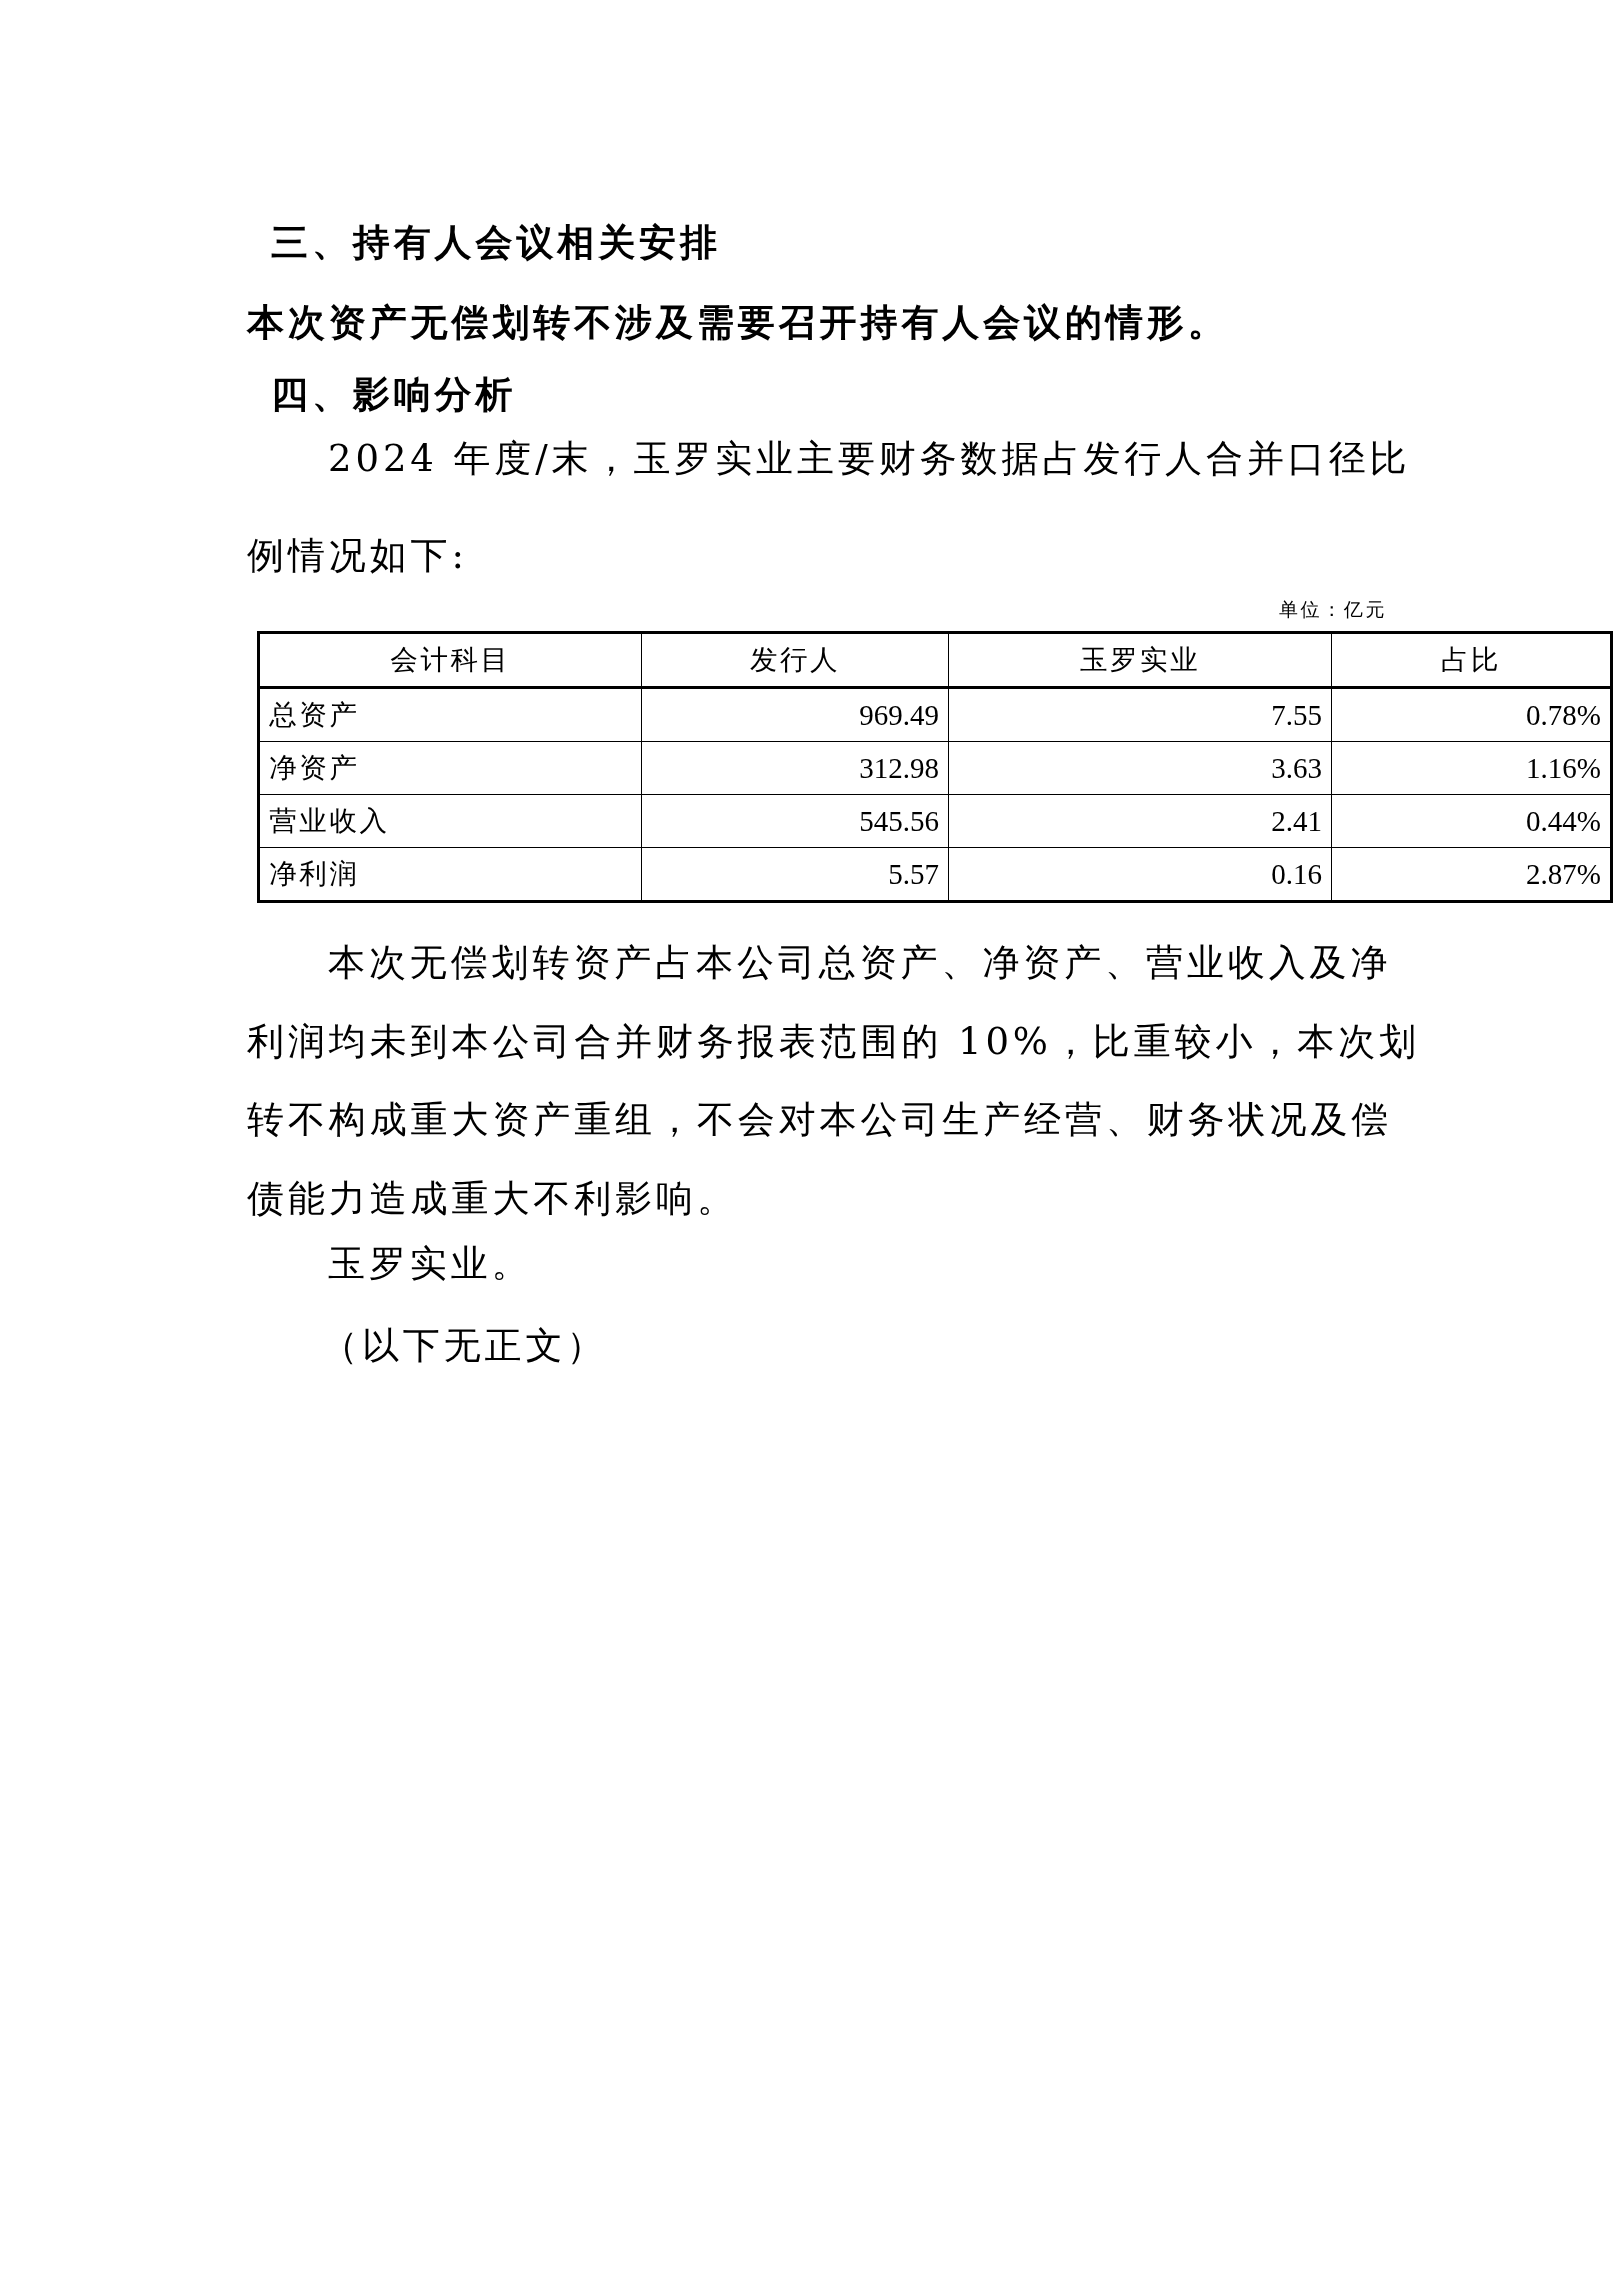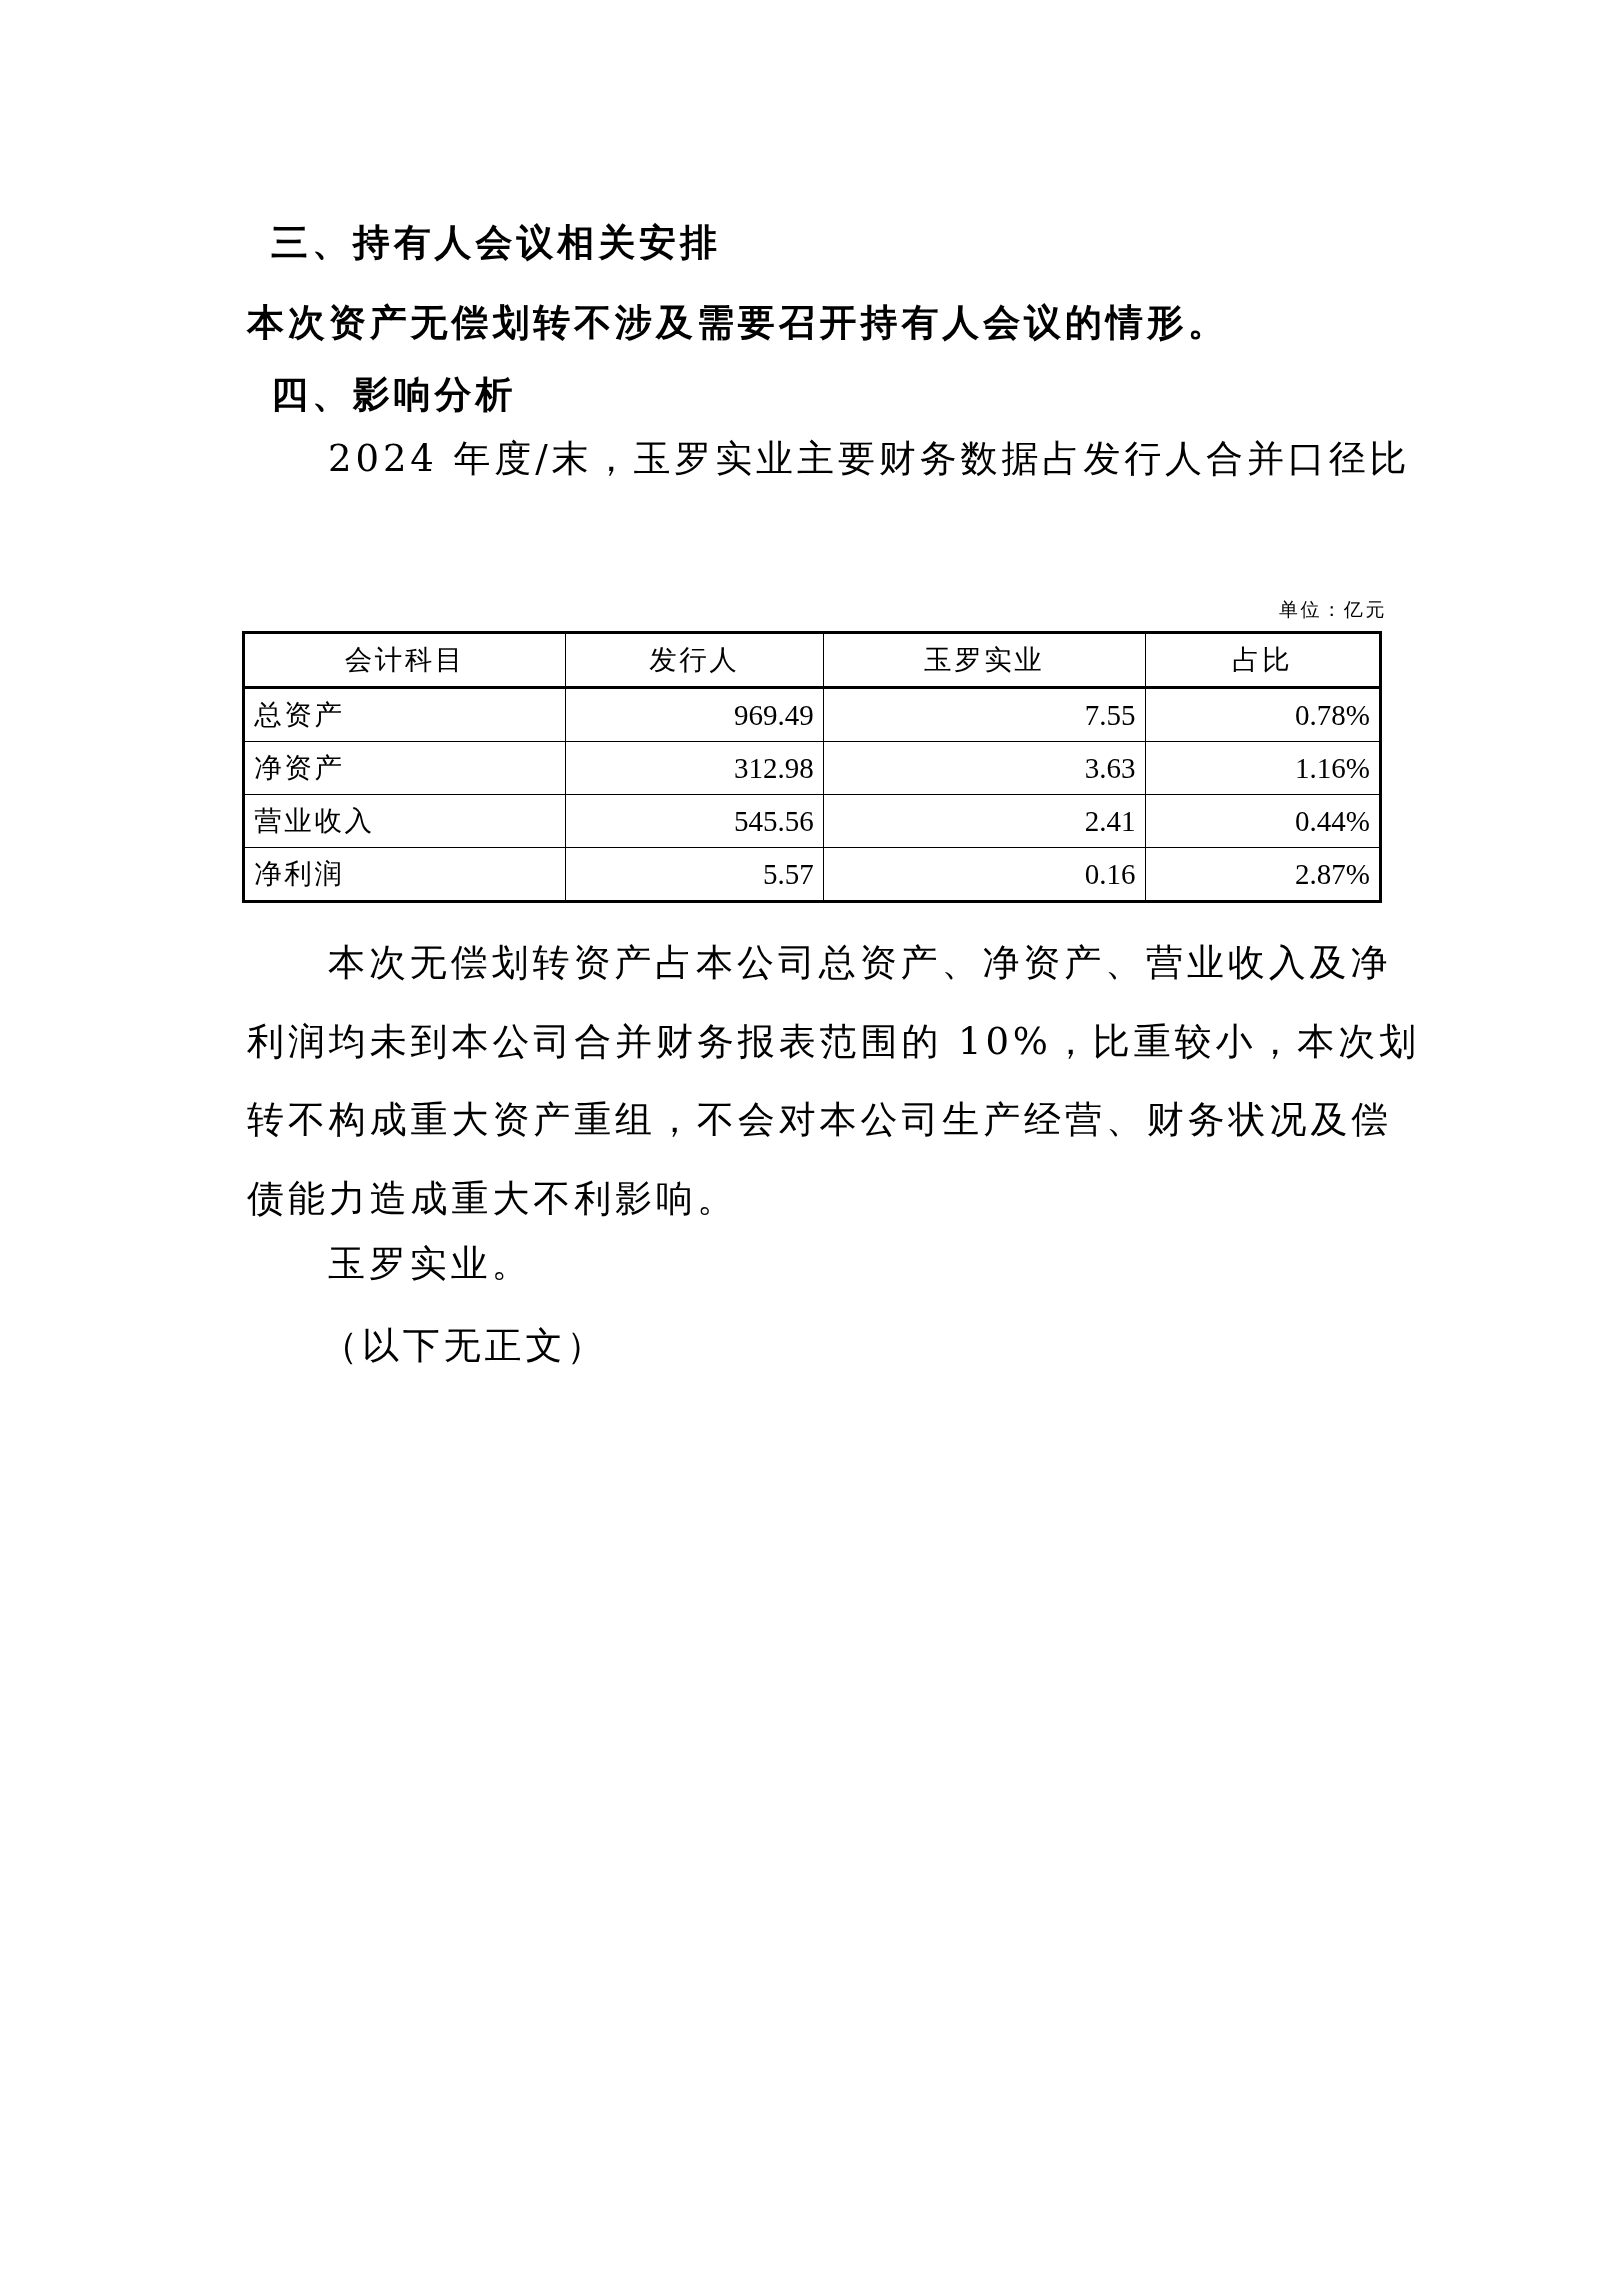--- a/index.html
+++ b/index.html
@@ -15,21 +15,21 @@
       letter-spacing: 3.9px;
     }
     .heading { font-weight: bold; font-family: Liberation Serif, serif; margin-left: 24px; }
     .indent { padding-left: 81px; box-sizing: border-box; }
     .justify { text-align: justify; text-align-last: justify; }
     .unit {
       position: absolute; right: 236px; top: 594px;
       font-size: 19px; line-height: 31px; letter-spacing: 2.6px;
     }
     table.fin {
-      position: absolute; left: 242px; top: 631px; width: 1140px;
+      position: absolute; left: 257px; top: 631px; width: 1356px;
       border-collapse: collapse; border: 3.9px solid #000;
       font-size: 27.5px;
     }
     table.fin th, table.fin td {
       border: 1.3px solid #000; height: 52px; padding: 0 9.2px;
       font-weight: normal;
     }
     table.fin tr.hdr th { border-bottom: 3.3px solid #000; text-align: center; letter-spacing: 2.6px; }
     table.fin td.label { text-align: left; letter-spacing: 2.6px; }
     table.fin td.num { text-align: right; font-family: "Liberation Serif", serif; font-size: 29px; }
@@ -38,20 +38,21 @@
 </head>
 <body>
 
 <div class="page">
 
   <div class="line heading" style="top:222px;">三、持有人会议相关安排</div>
   <div class="line" style="top:301px;font-weight:bold;">本次资产无偿划转不涉及需要召开持有人会议的情形。</div>
 
   <div class="line heading" style="top:374px;">四、影响分析</div>
   <div class="line indent justify" style="top:438px;">2024 年度/末，玉罗实业主要财务数据占发行人合并口径比</div>
+  <div class="line" style="top:535px;">例情况如下:</div>
 
   <div class="unit">单位：亿元</div>
 
   <table class="fin">
     <colgroup>
         <col class="c1">
         <col class="c2">
         <col class="c3">
         <col class="c4">
       </colgroup>

